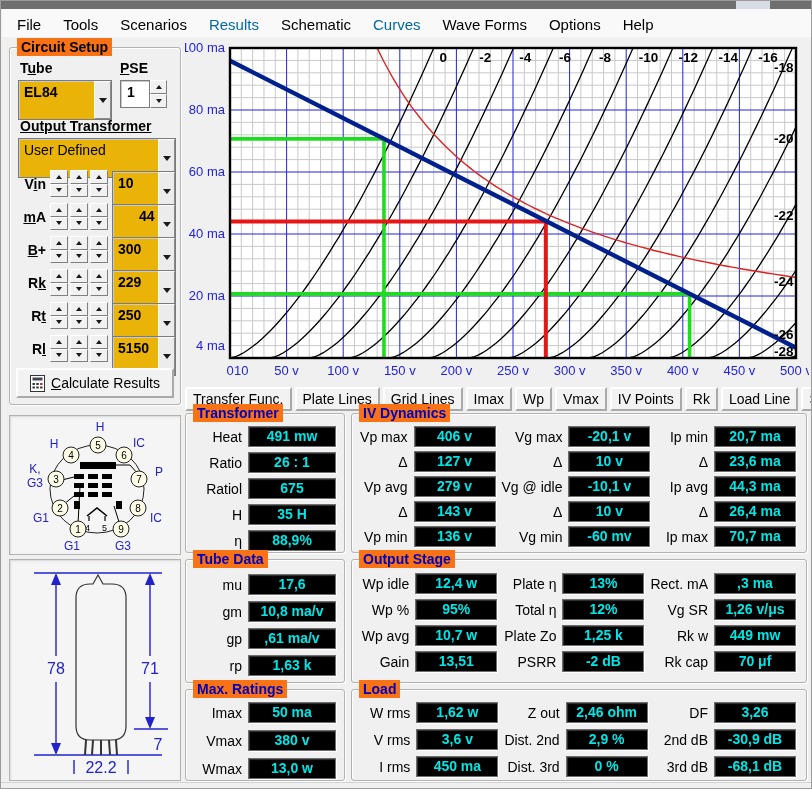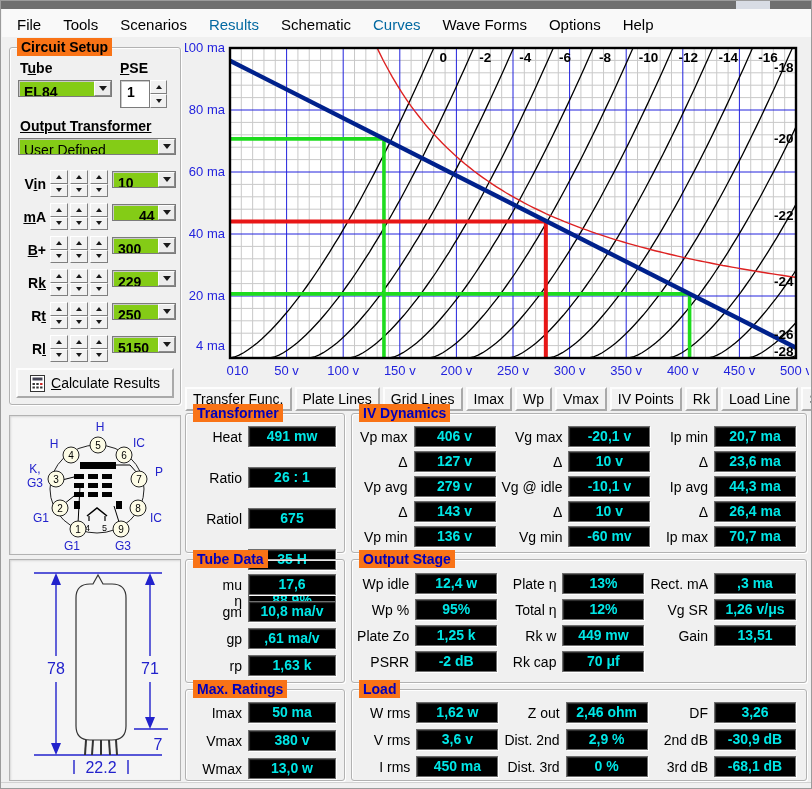--- a/index.html
+++ b/index.html
@@ -18,22 +18,22 @@
   
   .groupbox{position:absolute;border:1px solid #b2b2b2;border-radius:3px;
     box-shadow:inset 1px 1px 0 rgba(255,255,255,.9),1px 1px 0 #fff;}
   .groupbox>.legend{position:absolute;top:-10px;left:7px;background:#f97316;
     padding:0 4px;font-weight:bold;font-size:14px;line-height:18px;}
   .legend.blue{color:#0000bb;}
   .panelbox{position:absolute;border:1px solid #b2b2b2;background:#f5f5f5;
     box-shadow:inset 1px 1px 2px #d7d7d7;}
   
   .lbl{font-weight:bold;font-size:14px;position:absolute;white-space:nowrap;}
-  .combo{display:inline-flex;align-items:stretch;height:17px;border:1px solid #7b7b7b;
-    background:#84cc16;box-shadow:inset 1px 1px 0 #c9c9c9;position:absolute;}
+  .combo{display:inline-flex;align-items:stretch;height:40px;border:1px solid #7b7b7b;
+    background:#eab308;box-shadow:inset 1px 1px 0 #c9c9c9;position:absolute;}
   .combo-val{flex:1;font-weight:bold;font-size:14px;padding:3px 4px 0 5px;overflow:hidden;white-space:nowrap;}
   .combo-btn{width:17px;background:#ececec;border:1px solid;border-color:#fdfdfd #8a8a8a #8a8a8a #fdfdfd;
     display:flex;align-items:center;justify-content:center;}
   .tri-dn{width:0;height:0;border-left:4px solid transparent;border-right:4px solid transparent;border-top:5px solid #1a1a1a;}
   .tri-up{width:0;height:0;border-left:4px solid transparent;border-right:4px solid transparent;border-bottom:5px solid #1a1a1a;}
   .spin-row{position:absolute;display:flex;gap:2px;}
   .spinpair{display:inline-flex;flex-direction:column;width:18px;height:27px;}
   .sp{flex:1;display:flex;align-items:center;justify-content:center;background:#f1f1f1;
     border:1px solid;border-color:#ffffff #7f7f7f #7f7f7f #ffffff;}
   .sp .tri-up{border-left-width:3.5px;border-right-width:3.5px;border-bottom-width:4.5px;}
@@ -579,21 +579,21 @@
         <text x="46" y="114">78</text>
         <text x="140" y="114">71</text>
         <text x="148" y="190">7</text>
         <text x="91" y="213">22.2</text>
       </g>
     </svg>
   </div>
 
   <div class="groupbox" style="left:184px;top:412px;width:160px;height:140px;">
     <span class="legend blue">Transformer</span>
-    <div class="rows-left" id="transformer-rows" style="top:12px;gap:20px;padding-left:8px;">
+    <div class="rows-left" id="transformer-rows" style="top:12px;gap:5px;padding-left:8px;">
         <div class="prow">
           <span class="plabel">Heat</span>
           <span class="lcd w88">491 mw</span>
         </div>
         <div class="prow">
           <span class="plabel">Ratio</span>
           <span class="lcd w88">26 : 1</span>
         </div>
         <div class="prow">
           <span class="plabel">Ratiol</span>
@@ -716,20 +716,24 @@
         </div>
         <div class="cell">
           <span class="plabel">Total η</span>
           <span class="lcd w82">12%</span>
         </div>
         <div class="cell">
           <span class="plabel">Vg SR</span>
           <span class="lcd w82">1,26 v/μs</span>
         </div>
         <div class="cell">
+          <span class="plabel">Wp avg</span>
+          <span class="lcd w82">10,7 w</span>
+        </div>
+        <div class="cell">
           <span class="plabel">Plate Zo</span>
           <span class="lcd w82">1,25 k</span>
         </div>
         <div class="cell">
           <span class="plabel">Rk w</span>
           <span class="lcd w82">449 mw</span>
         </div>
         <div class="cell">
           <span class="plabel">Gain</span>
           <span class="lcd w82">13,51</span>

